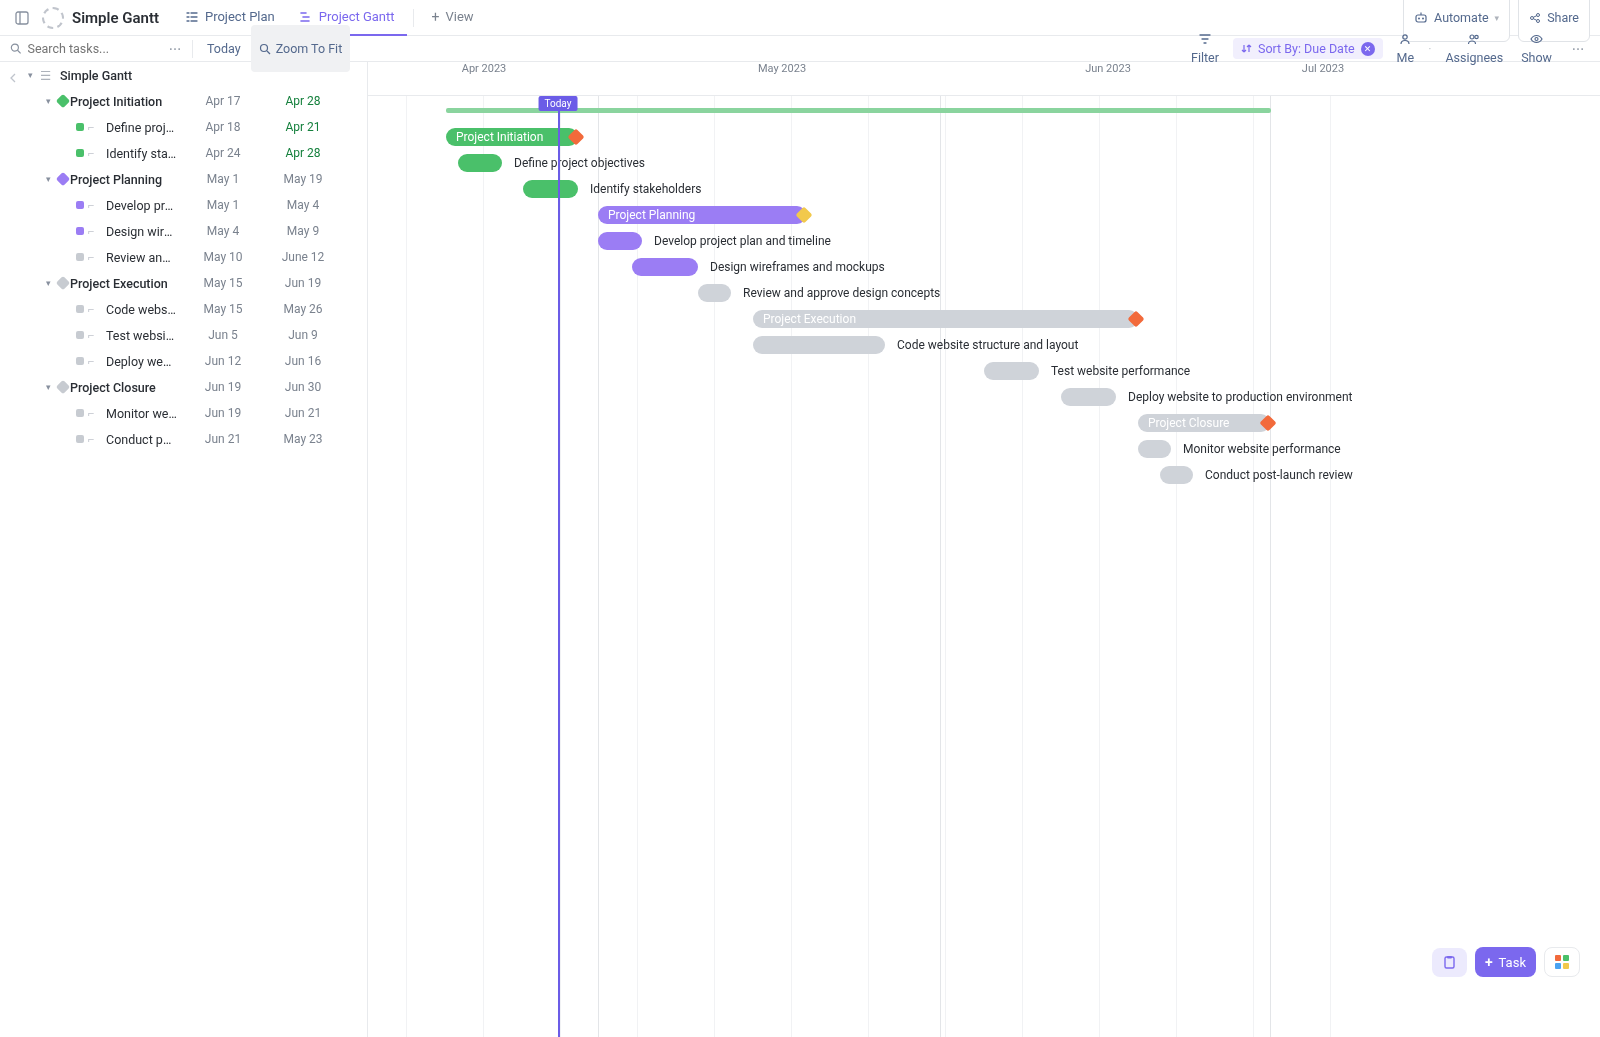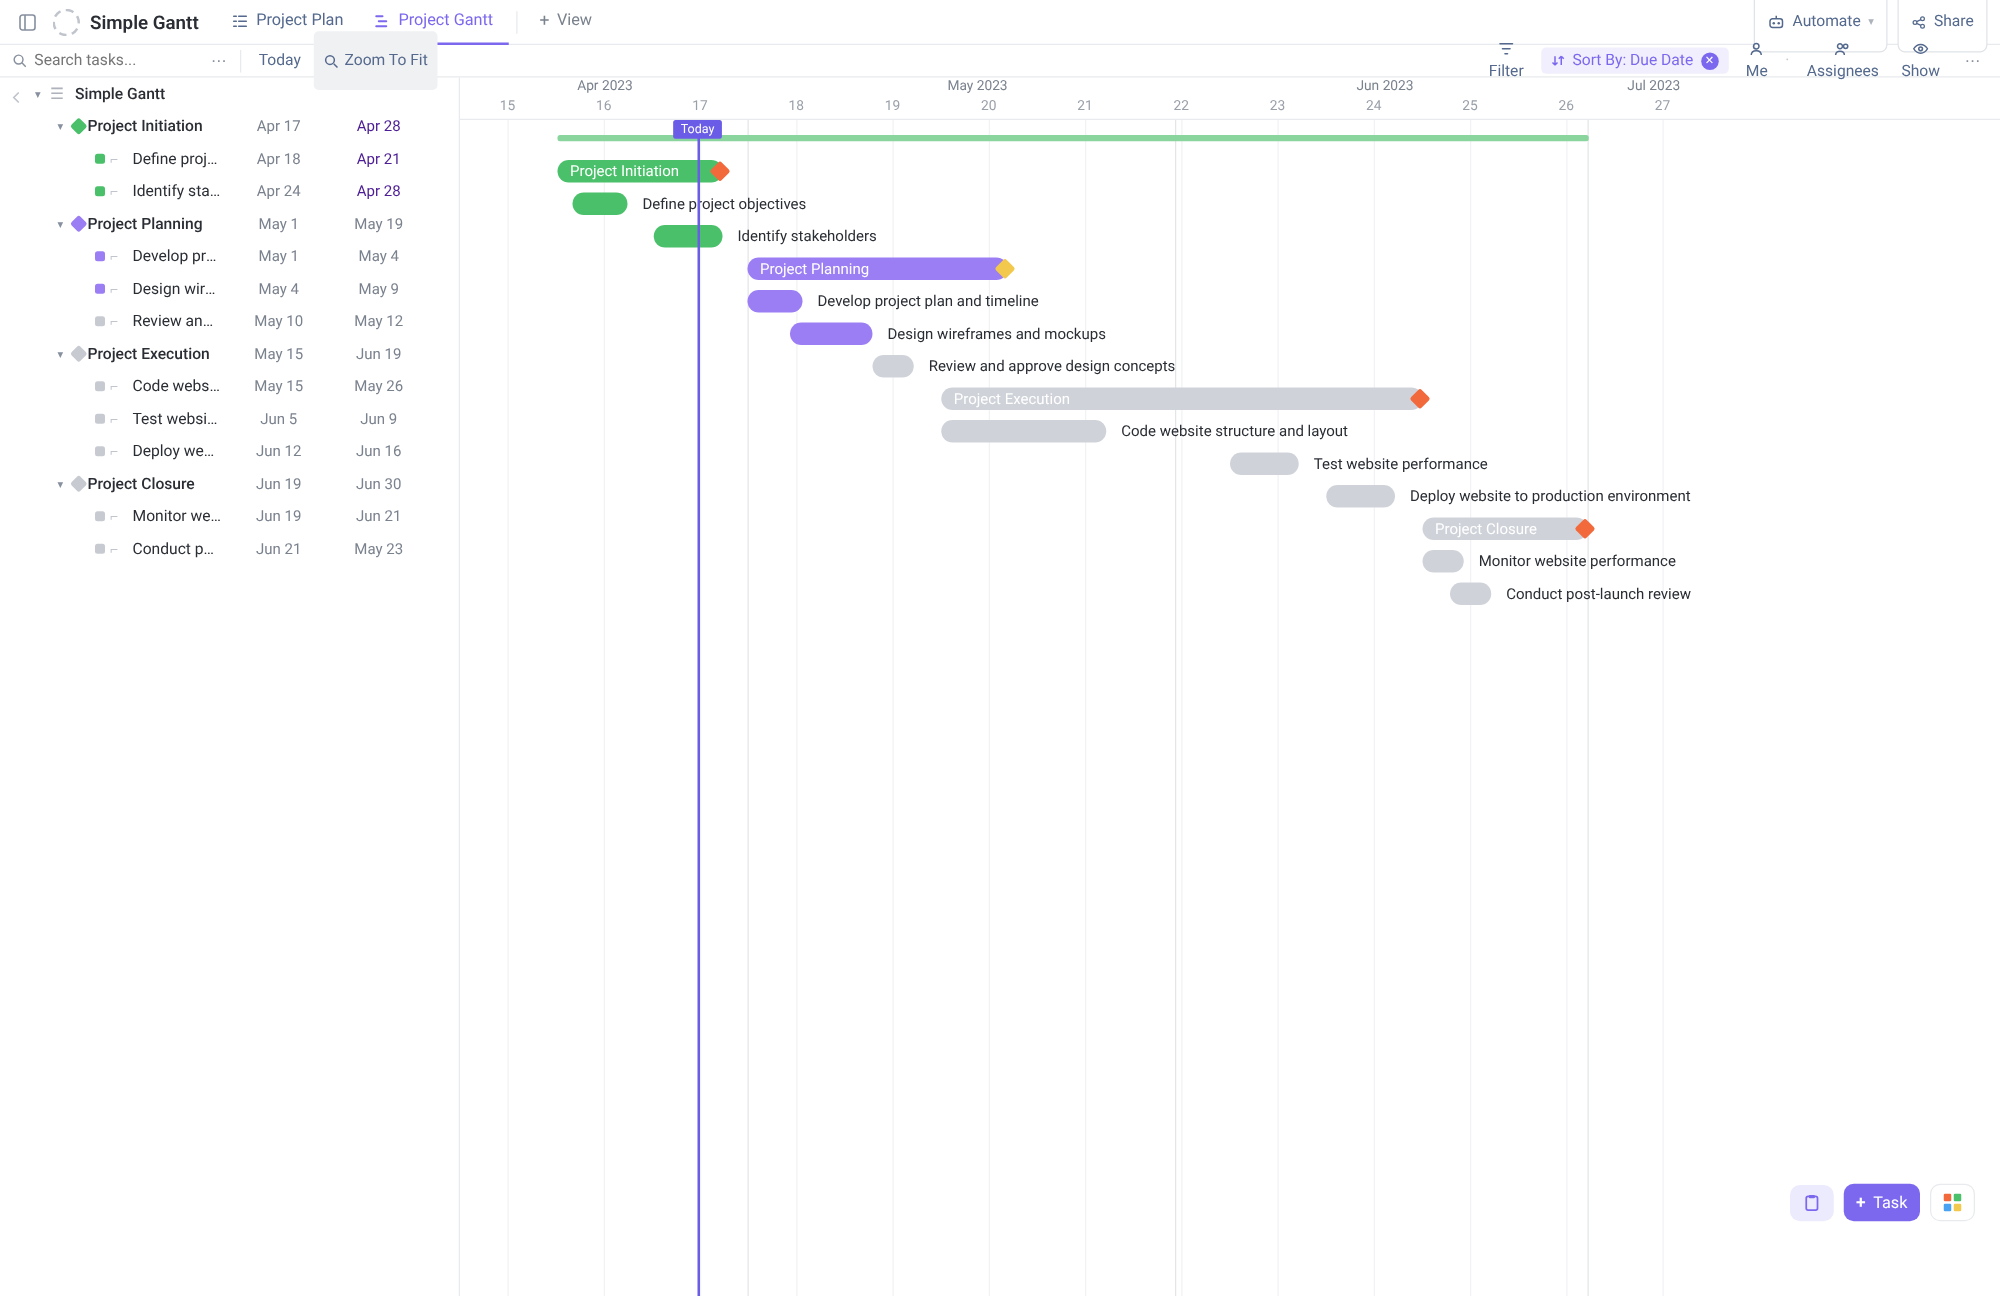--- a/index.html
+++ b/index.html
@@ -44,21 +44,21 @@
 .row .sq.purple { background:#9b7df4; }
 .row .sq.gray { background:#c7cbd1; }
 .row .diamond { width:10px; height:10px; transform:rotate(45deg); background:#4ac06a; border-radius:2px; }
 .row .diamond.purple { background:#9b7df4; }
 .row .diamond.gray { background:#c7cbd1; }
 .row .sub-icon { width:14px; color:#c0c4cc; font-size:11px; margin-right:4px; }
 .row .rname { flex:1; white-space:nowrap; overflow:hidden; text-overflow:ellipsis; padding-right:6px; color:#2a2e34; font-size:12.5px; }
 .row .rname.bold { font-weight:500; }
 .row .rstart { width:80px; text-align:center; font-size:12px; color:#7a828e; }
 .row .rdue { width:80px; text-align:center; font-size:12px; color:#7a828e; }
-.row .rdue.green { color:#4c1d95; }
+.row .rdue.green { color:#15803d; }
 .row .add-col { width:24px; }
 .list-icon { width:14px; color:#aeb3bb; margin-right:6px; }
 
 .gantt { flex:1; position:relative; overflow:hidden; }
 .g-head { height:34px; border-bottom:1px solid #e8eaed; position:relative; }
 .g-months { height:16px; display:flex; position:relative; }
 .g-month { position:absolute; top:0; font-size:11px; color:#7a828e; transform:translateX(-50%); }
 .g-weeks { height:18px; position:relative; }
 .g-week { position:absolute; font-size:11px; color:#9aa0aa; transform:translateX(-50%); top:0; }
 .g-body { position:relative; height:calc(100% - 34px); }
@@ -291,21 +291,21 @@
         <div class="row">
           <span class="indent" style="width:76px;display:flex;justify-content:flex-end;align-items:center;">
             <span class="caret"></span>
           </span>
           <span class="bullet">
             <span class="sq gray"></span>
           </span>
           <span class="sub-icon">⌐</span>
           <span class="rname ">Review and approve design concepts</span>
           <span class="rstart">May 10</span>
-          <span class="rdue ">May 12</span>
+          <span class="rdue ">June 12</span>
           <span class="add-col"></span>
         </div>
         <div class="row">
           <span class="indent" style="width:58px;display:flex;justify-content:flex-end;align-items:center;">
             <span class="caret">▾</span>
           </span>
           <span class="bullet">
             <span class="diamond gray"></span>
           </span>
           <span class="rname bold">Project Execution</span>
@@ -393,35 +393,20 @@
       </div>
   </div>
 
   <div class="gantt">
     <div class="g-head">
       <div class="g-months" id="g-months">
           <div class="g-month" style="left: 116px;">Apr 2023</div>
           <div class="g-month" style="left: 414px;">May 2023</div>
           <div class="g-month" style="left: 740px;">Jun 2023</div>
           <div class="g-month" style="left: 955px;">Jul 2023</div>
-        </div>
-      <div class="g-weeks" id="g-weeks">
-          <div class="g-week" style="left: 38px;">15</div>
-          <div class="g-week" style="left: 115px;">16</div>
-          <div class="g-week" style="left: 192px;">17</div>
-          <div class="g-week" style="left: 269px;">18</div>
-          <div class="g-week" style="left: 346px;">19</div>
-          <div class="g-week" style="left: 423px;">20</div>
-          <div class="g-week" style="left: 500px;">21</div>
-          <div class="g-week" style="left: 577px;">22</div>
-          <div class="g-week" style="left: 654px;">23</div>
-          <div class="g-week" style="left: 731px;">24</div>
-          <div class="g-week" style="left: 808px;">25</div>
-          <div class="g-week" style="left: 885px;">26</div>
-          <div class="g-week" style="left: 962px;">27</div>
         </div>
     </div>
     <div class="g-body" id="g-body">
         <div class="vline" style="left: 38px;"></div>
         <div class="vline" style="left: 115px;"></div>
         <div class="vline" style="left: 192px;"></div>
         <div class="vline" style="left: 269px;"></div>
         <div class="vline" style="left: 346px;"></div>
         <div class="vline" style="left: 423px;"></div>
         <div class="vline" style="left: 500px;"></div>

